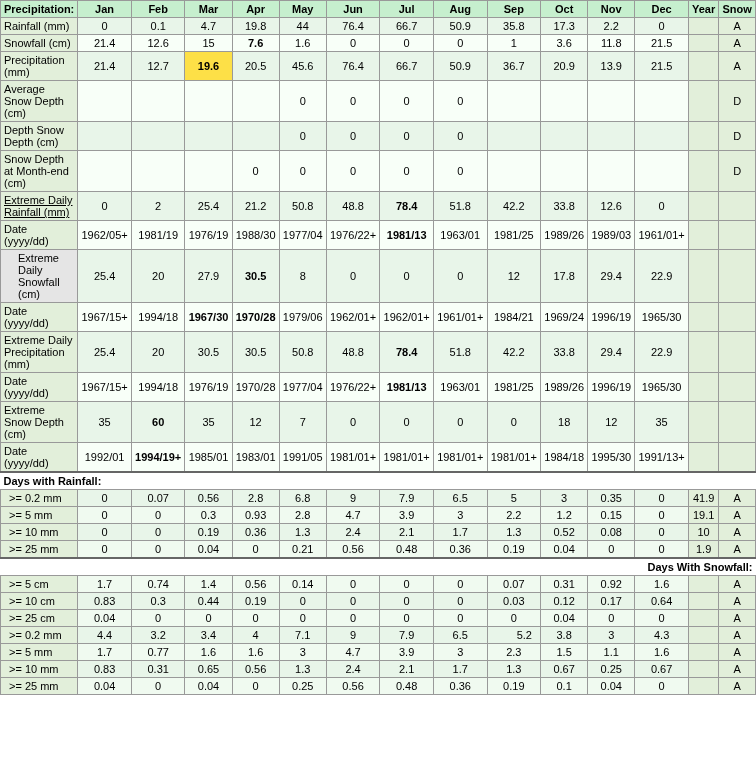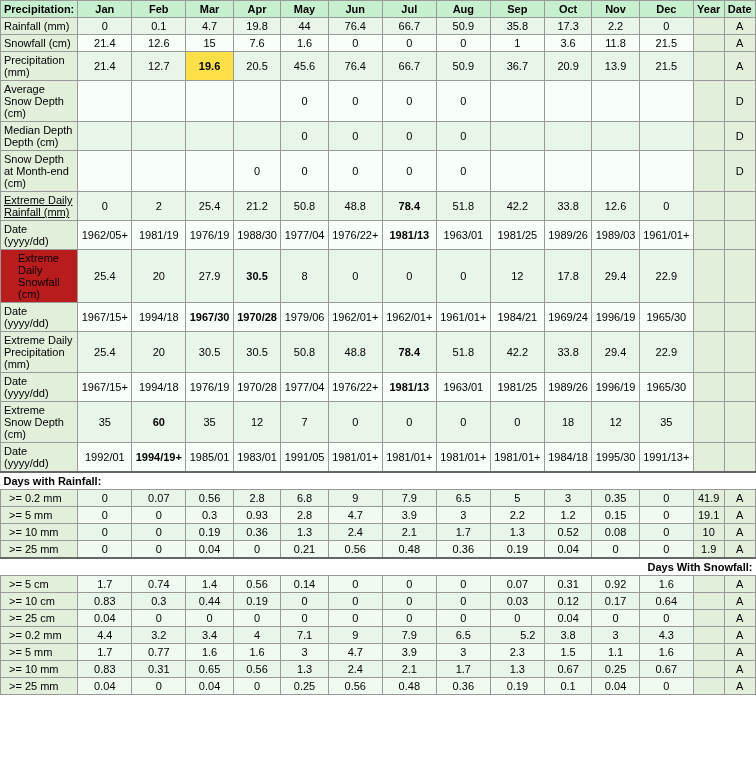--- a/index.html
+++ b/index.html
@@ -23,21 +23,21 @@
       <th>Apr</th>
       <th>May</th>
       <th>Jun</th>
       <th>Jul</th>
       <th>Aug</th>
       <th>Sep</th>
       <th>Oct</th>
       <th>Nov</th>
       <th>Dec</th>
       <th>Year</th>
-      <th>Date</th>
+      <th>Snow</th>
     </tr>
   </thead>
   <tbody id="main-body">
   <tr>
         <td class="label-cell" style="background: rgb(226, 239, 218);">Rainfall (mm)</td>
         <td style="background: rgb(232, 245, 233);">0</td>
         <td style="background: rgb(232, 245, 233);">0.1</td>
         <td style="background: rgb(232, 245, 233);">4.7</td>
         <td style="background: rgb(232, 245, 233);">19.8</td>
         <td style="background: rgb(232, 245, 233);">44</td>
@@ -49,21 +49,21 @@
         <td style="background: rgb(232, 245, 233);">2.2</td>
         <td style="background: rgb(232, 245, 233);">0</td>
         <td style="background: rgb(226, 239, 218);"></td>
         <td style="background: rgb(226, 239, 218);">A</td>
       </tr>
       <tr>
         <td class="label-cell" style="background: rgb(226, 239, 218);">Snowfall (cm)</td>
         <td style="background: rgb(248, 255, 248);">21.4</td>
         <td style="background: rgb(248, 255, 248);">12.6</td>
         <td style="background: rgb(248, 255, 248);">15</td>
-        <td style="background: rgb(248, 255, 248);">7.6</td>
+        <td style="background: rgb(248, 255, 248); font-weight: bold;">7.6</td>
         <td style="background: rgb(248, 255, 248);">1.6</td>
         <td style="background: rgb(248, 255, 248);">0</td>
         <td style="background: rgb(248, 255, 248);">0</td>
         <td style="background: rgb(248, 255, 248);">0</td>
         <td style="background: rgb(248, 255, 248);">1</td>
         <td style="background: rgb(248, 255, 248);">3.6</td>
         <td style="background: rgb(248, 255, 248);">11.8</td>
         <td style="background: rgb(248, 255, 248);">21.5</td>
         <td style="background: rgb(226, 239, 218);"></td>
         <td style="background: rgb(226, 239, 218);">A</td>
@@ -96,21 +96,21 @@
         <td style="background: rgb(248, 255, 248);">0</td>
         <td style="background: rgb(248, 255, 248);">0</td>
         <td style="background: rgb(248, 255, 248);"></td>
         <td style="background: rgb(248, 255, 248);"></td>
         <td style="background: rgb(248, 255, 248);"></td>
         <td style="background: rgb(248, 255, 248);"></td>
         <td style="background: rgb(226, 239, 218);"></td>
         <td style="background: rgb(226, 239, 218);">D</td>
       </tr>
       <tr>
-        <td class="label-cell" style="background: rgb(226, 239, 218);">Median Depth Depth (cm)</td>
+        <td class="label-cell" style="background: rgb(226, 239, 218);">Depth Snow Depth (cm)</td>
         <td style="background: rgb(232, 245, 233);"></td>
         <td style="background: rgb(232, 245, 233);"></td>
         <td style="background: rgb(232, 245, 233);"></td>
         <td style="background: rgb(232, 245, 233);"></td>
         <td style="background: rgb(232, 245, 233);">0</td>
         <td style="background: rgb(232, 245, 233);">0</td>
         <td style="background: rgb(232, 245, 233);">0</td>
         <td style="background: rgb(232, 245, 233);">0</td>
         <td style="background: rgb(232, 245, 233);"></td>
         <td style="background: rgb(232, 245, 233);"></td>
@@ -164,21 +164,21 @@
         <td style="background: rgb(248, 255, 248); font-weight: bold;">1981/13</td>
         <td style="background: rgb(248, 255, 248);">1963/01</td>
         <td style="background: rgb(248, 255, 248);">1981/25</td>
         <td style="background: rgb(248, 255, 248);">1989/26</td>
         <td style="background: rgb(248, 255, 248);">1989/03</td>
         <td style="background: rgb(248, 255, 248);">1961/01+</td>
         <td style="background: rgb(226, 239, 218);"></td>
         <td style="background: rgb(226, 239, 218);"></td>
       </tr>
       <tr>
-        <td class="label-cell" style="background: #b91c1c; padding-left: 17px;">Extreme Daily Snowfall (cm)</td>
+        <td class="label-cell" style="background: #e5e5e5; padding-left: 17px;">Extreme Daily Snowfall (cm)</td>
         <td style="background: rgb(232, 245, 233);">25.4</td>
         <td style="background: rgb(232, 245, 233);">20</td>
         <td style="background: rgb(232, 245, 233);">27.9</td>
         <td style="background: rgb(232, 245, 233); font-weight: bold;">30.5</td>
         <td style="background: rgb(232, 245, 233);">8</td>
         <td style="background: rgb(232, 245, 233);">0</td>
         <td style="background: rgb(232, 245, 233);">0</td>
         <td style="background: rgb(232, 245, 233);">0</td>
         <td style="background: rgb(232, 245, 233);">12</td>
         <td style="background: rgb(232, 245, 233);">17.8</td>

